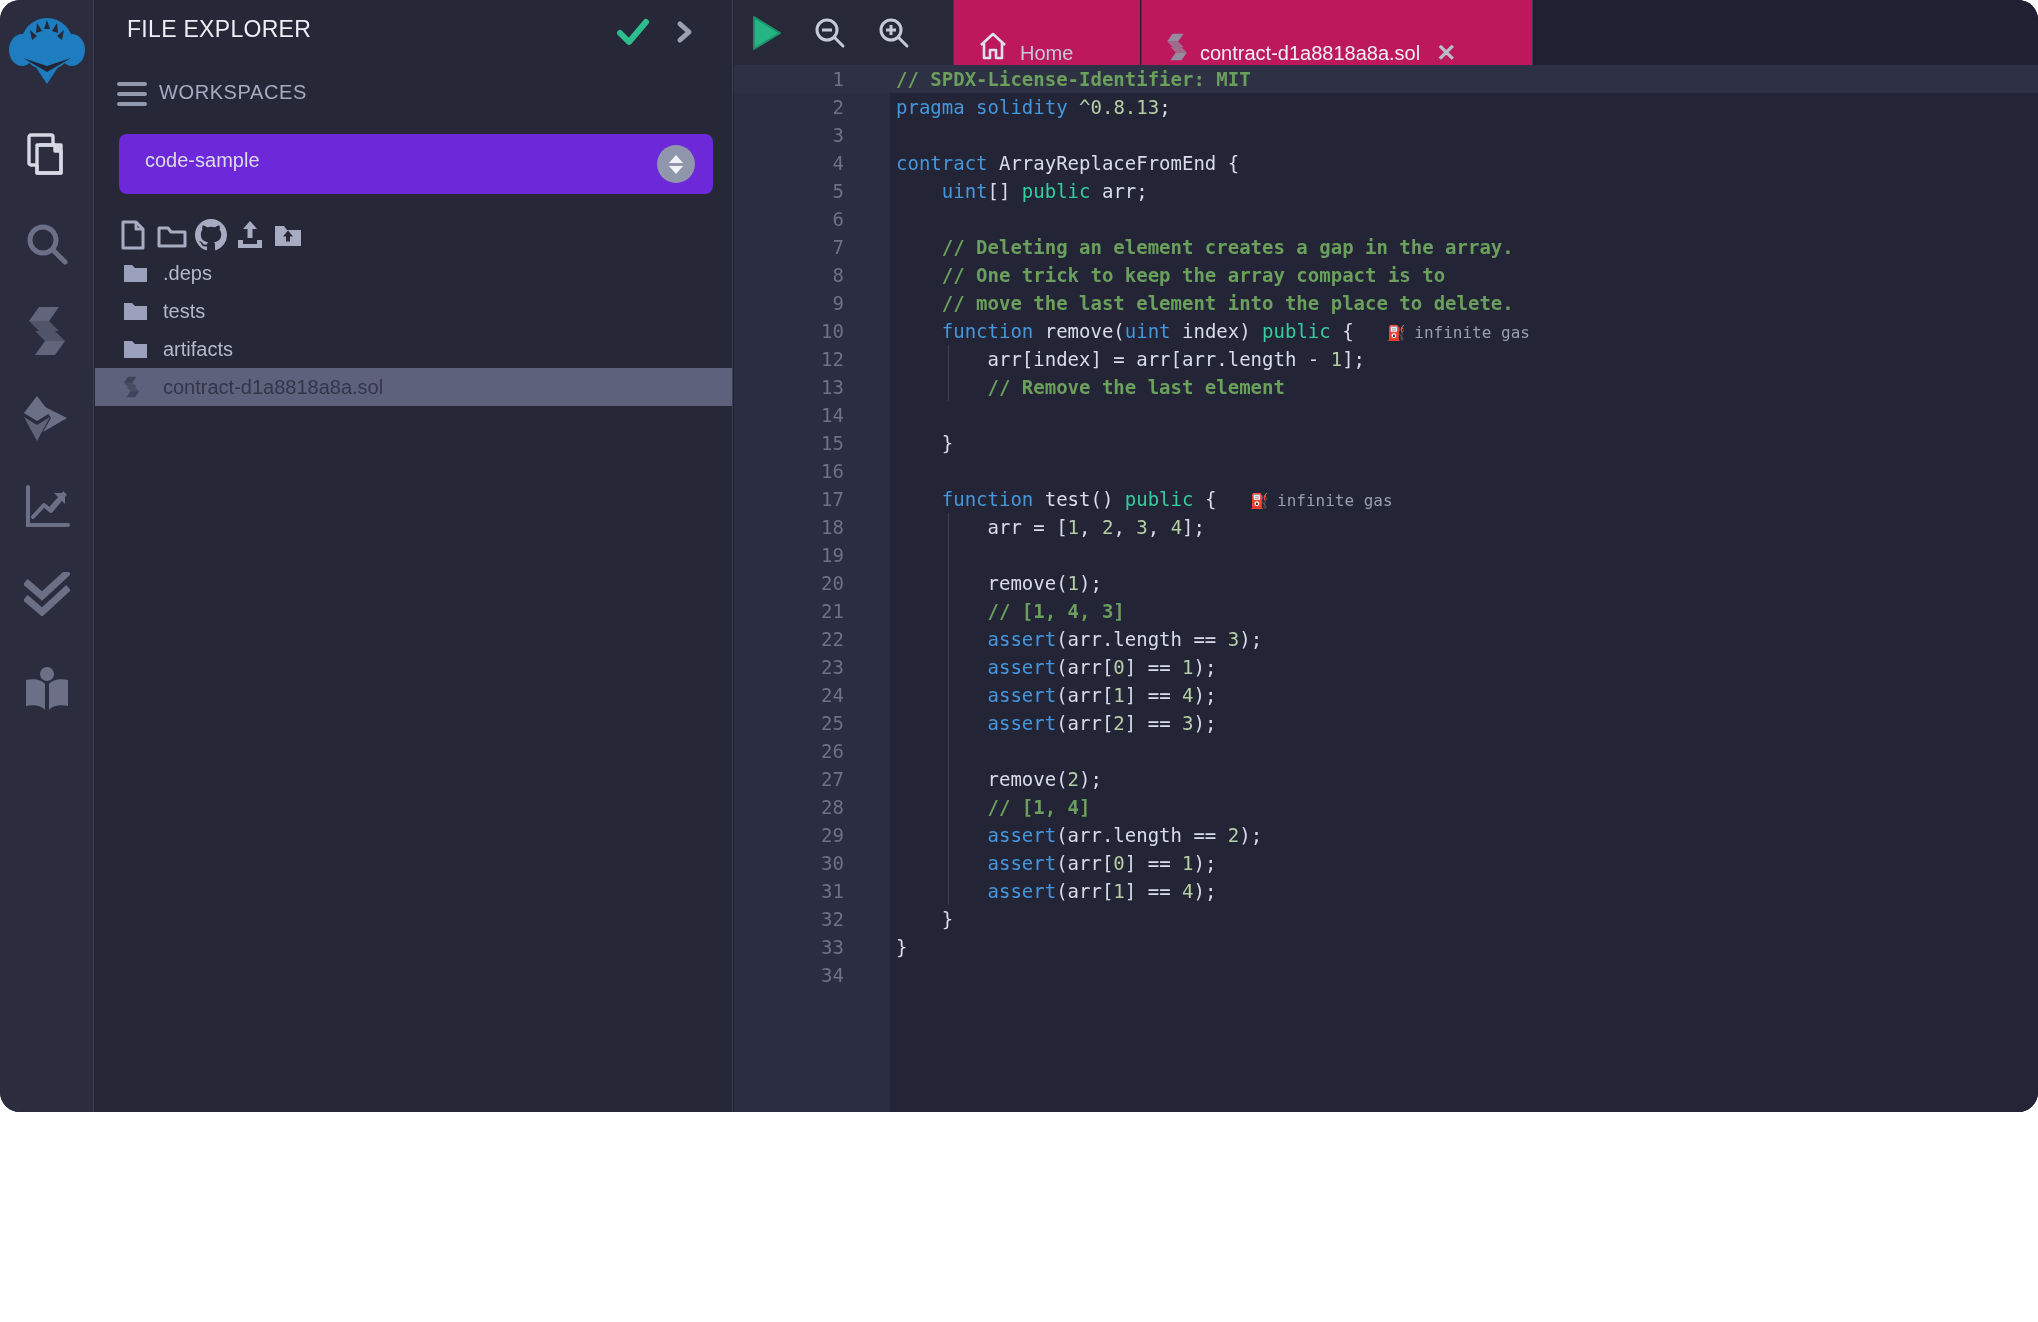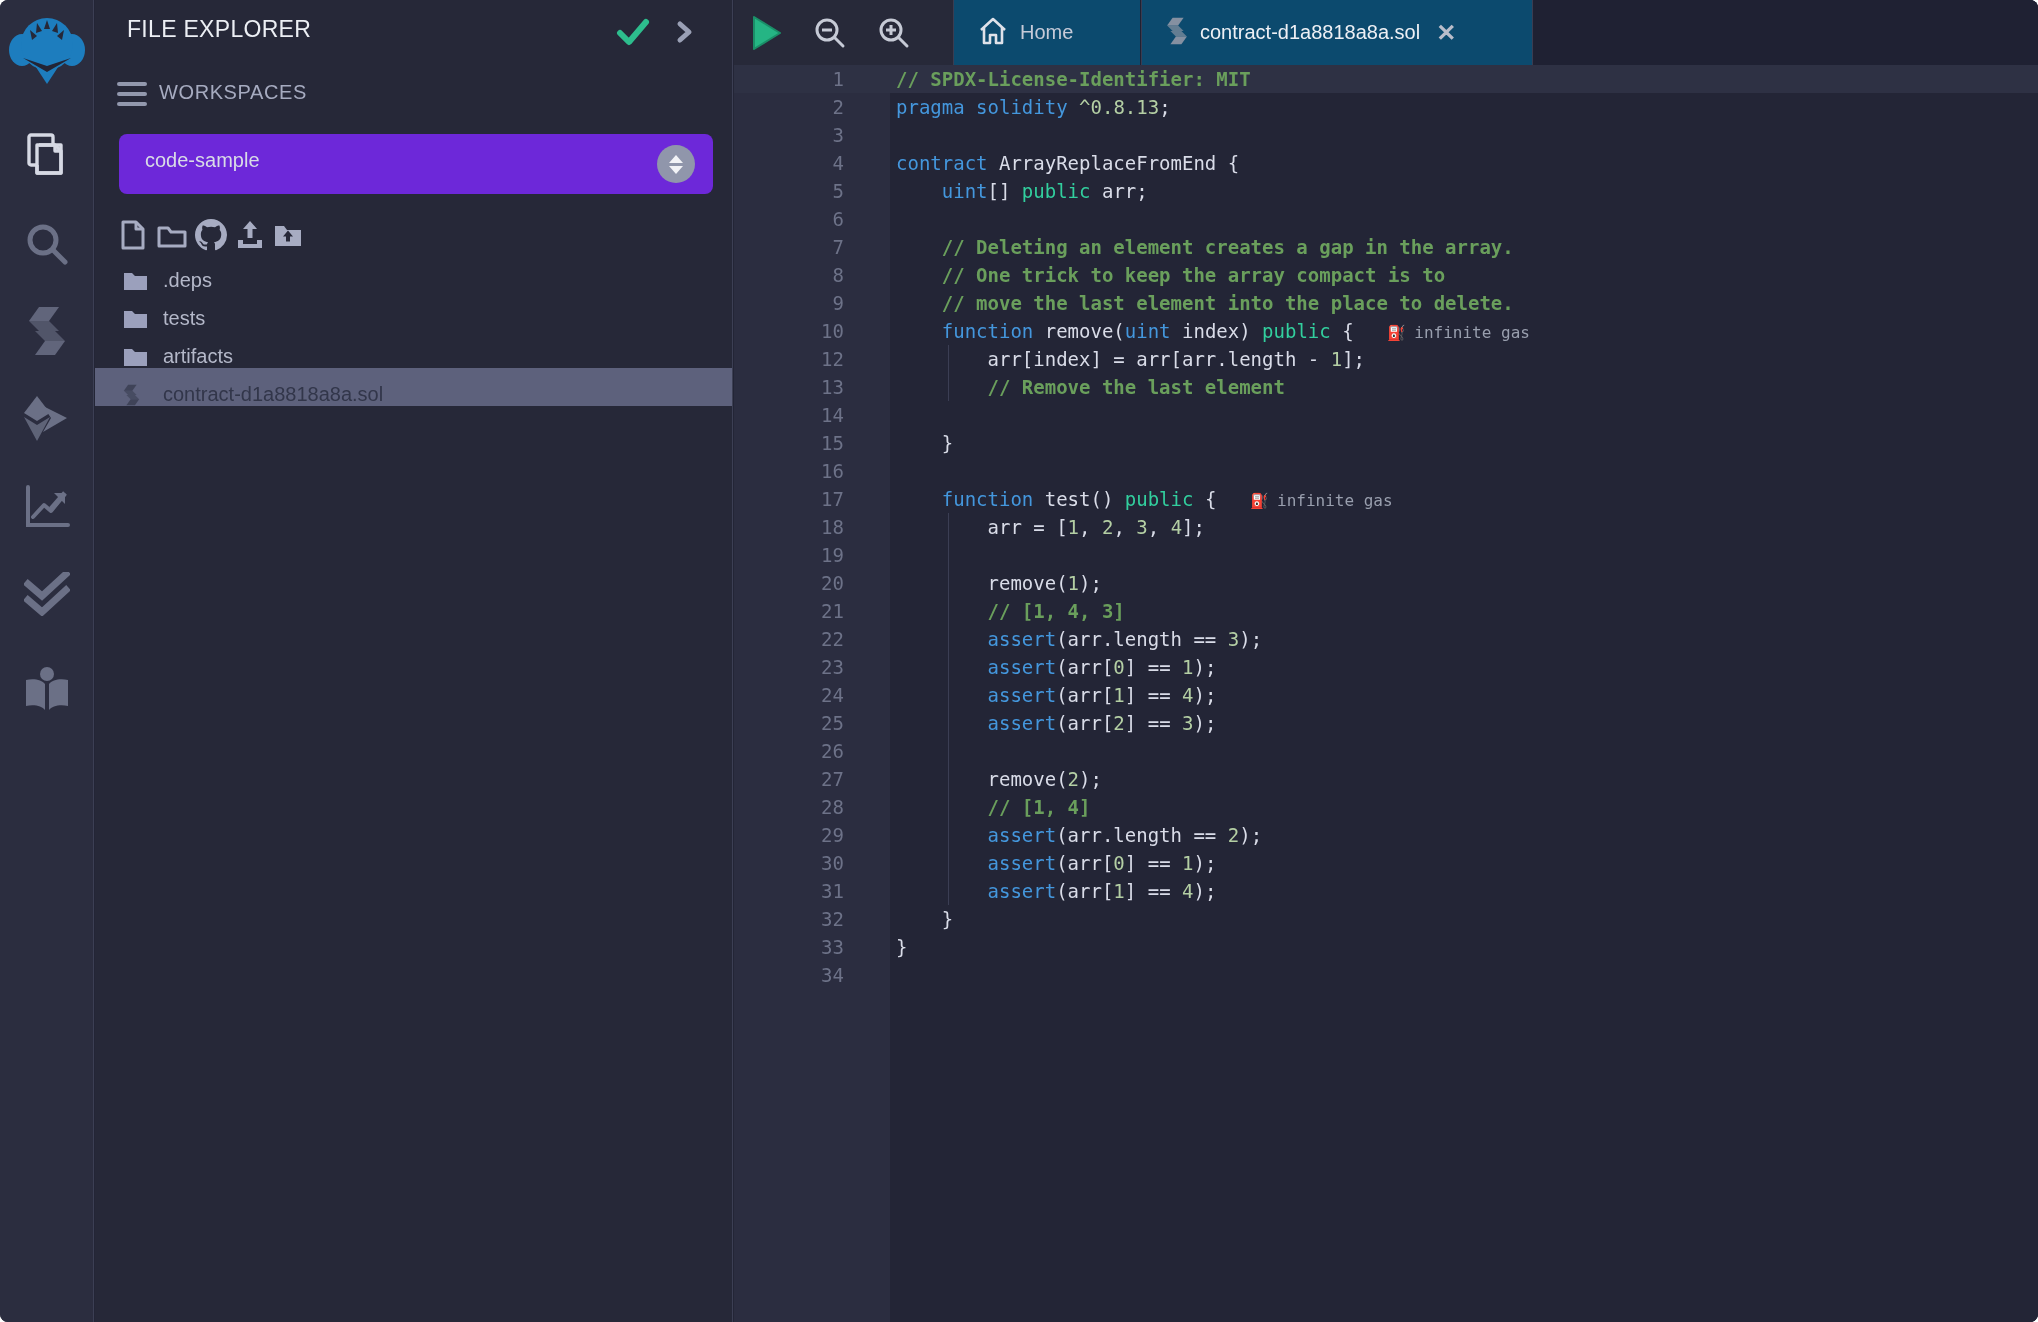--- a/index.html
+++ b/index.html
@@ -1,19 +1,19 @@
 <!DOCTYPE html>
 <html><head>
 <meta charset="utf-8">
 <style>
   html,body{margin:0;padding:0;background:#ffffff;}
   *{box-sizing:border-box;}
   .window{
-    position:relative;width:2038px;height:1322px;background:#232536;
-    border-radius:8px;overflow:hidden;font-family:"Liberation Sans",sans-serif;
+    position:relative;width:2038px;height:1112px;background:#232536;
+    border-radius:20px;overflow:hidden;font-family:"Liberation Sans",sans-serif;
   }
   
   .iconbar{position:absolute;left:0;top:0;width:94px;height:100%;
     background:#2b2d3f;border-right:1px solid #3c3f54;}
   .logo{position:absolute;left:8px;top:6px;width:78px;height:84px;}
   .ibar-icon{position:absolute;left:0;width:94px;height:48px;display:flex;
     align-items:center;justify-content:center;cursor:pointer;}
   .ibar-icon svg{display:block;}
   
   .explorer{position:absolute;left:95px;top:0;width:638px;height:100%;
@@ -29,31 +29,31 @@
   .ws-select{position:absolute;left:24px;top:134px;width:594px;height:60px;border-radius:8px;
     background:#6d28d9;cursor:pointer;}
   .ws-select .val{position:absolute;left:26px;top:15px;font-size:20px;color:#d9dce6;}
   .ws-sort{position:absolute;right:18px;top:11px;width:38px;height:38px;border-radius:50%;
     background:#9096ab;display:flex;flex-direction:column;align-items:center;justify-content:center;gap:3px;}
   .ws-sort .tu{width:0;height:0;border-left:7px solid transparent;border-right:7px solid transparent;border-bottom:8px solid #f2f3f7;}
   .ws-sort .td{width:0;height:0;border-left:7px solid transparent;border-right:7px solid transparent;border-top:8px solid #f2f3f7;}
   .exp-tools{position:absolute;left:0;top:216px;width:100%;height:38px;}
   .exp-tools .t{position:absolute;top:0;height:38px;display:flex;align-items:center;cursor:pointer;}
   .tree{position:absolute;left:0;top:254px;width:100%;}
-  .tree-row{height:38px;display:flex;align-items:flex-end;padding-left:28px;cursor:pointer;
+  .tree-row{height:38px;display:flex;align-items:center;padding-left:28px;cursor:pointer;
     font-size:20px;color:#b4b8c9;}
   .tree-row .ticon{width:26px;height:22px;margin-right:14px;display:flex;align-items:center;}
   .tree-row.selected{background:#5d617c;color:#32364a;}
   
   .main{position:absolute;left:734px;top:0;right:0;height:100%;background:#232536;}
   .tabbar{position:absolute;left:0;top:0;width:100%;height:65px;background:#1f2133;}
   .toolstrip{position:absolute;left:0;top:0;width:219px;height:65px;background:#272939;
     display:flex;align-items:center;}
   .tool-btn{width:64px;height:65px;display:flex;align-items:center;justify-content:center;cursor:pointer;}
-  .tab{position:absolute;top:0;height:65px;background:#0c4a6e;display:flex;align-items:center;cursor:pointer;}
+  .tab{position:absolute;top:0;height:65px;background:#be185d;display:flex;align-items:flex-end;cursor:pointer;}
   .tab.home{left:219px;width:187px;border-left:1px solid #3a3d52;padding-left:24px;}
   .tab.active{left:407px;width:392px;border-left:1px solid #3a3d52;border-right:1px solid #3a3d52;padding-left:24px;}
   .tab .tlabel{font-size:20px;color:#c6cad8;margin-left:12px;}
   .tab.active .tlabel{color:#eef0f5;}
   .tab .close{margin-left:16px;color:#b9bdca;font-size:24px;font-weight:bold;cursor:pointer;line-height:1;}
   .editor{position:absolute;left:0;top:65px;right:0;bottom:0;
     background:linear-gradient(90deg,#2b2d40 0,#2b2d40 156px,#232536 156px);}
   .line{display:flex;height:28px;line-height:28px;
     font-family:"DejaVu Sans Mono",monospace;font-size:19px;cursor:text;}
   .line.hl{background:#2e3144;}

